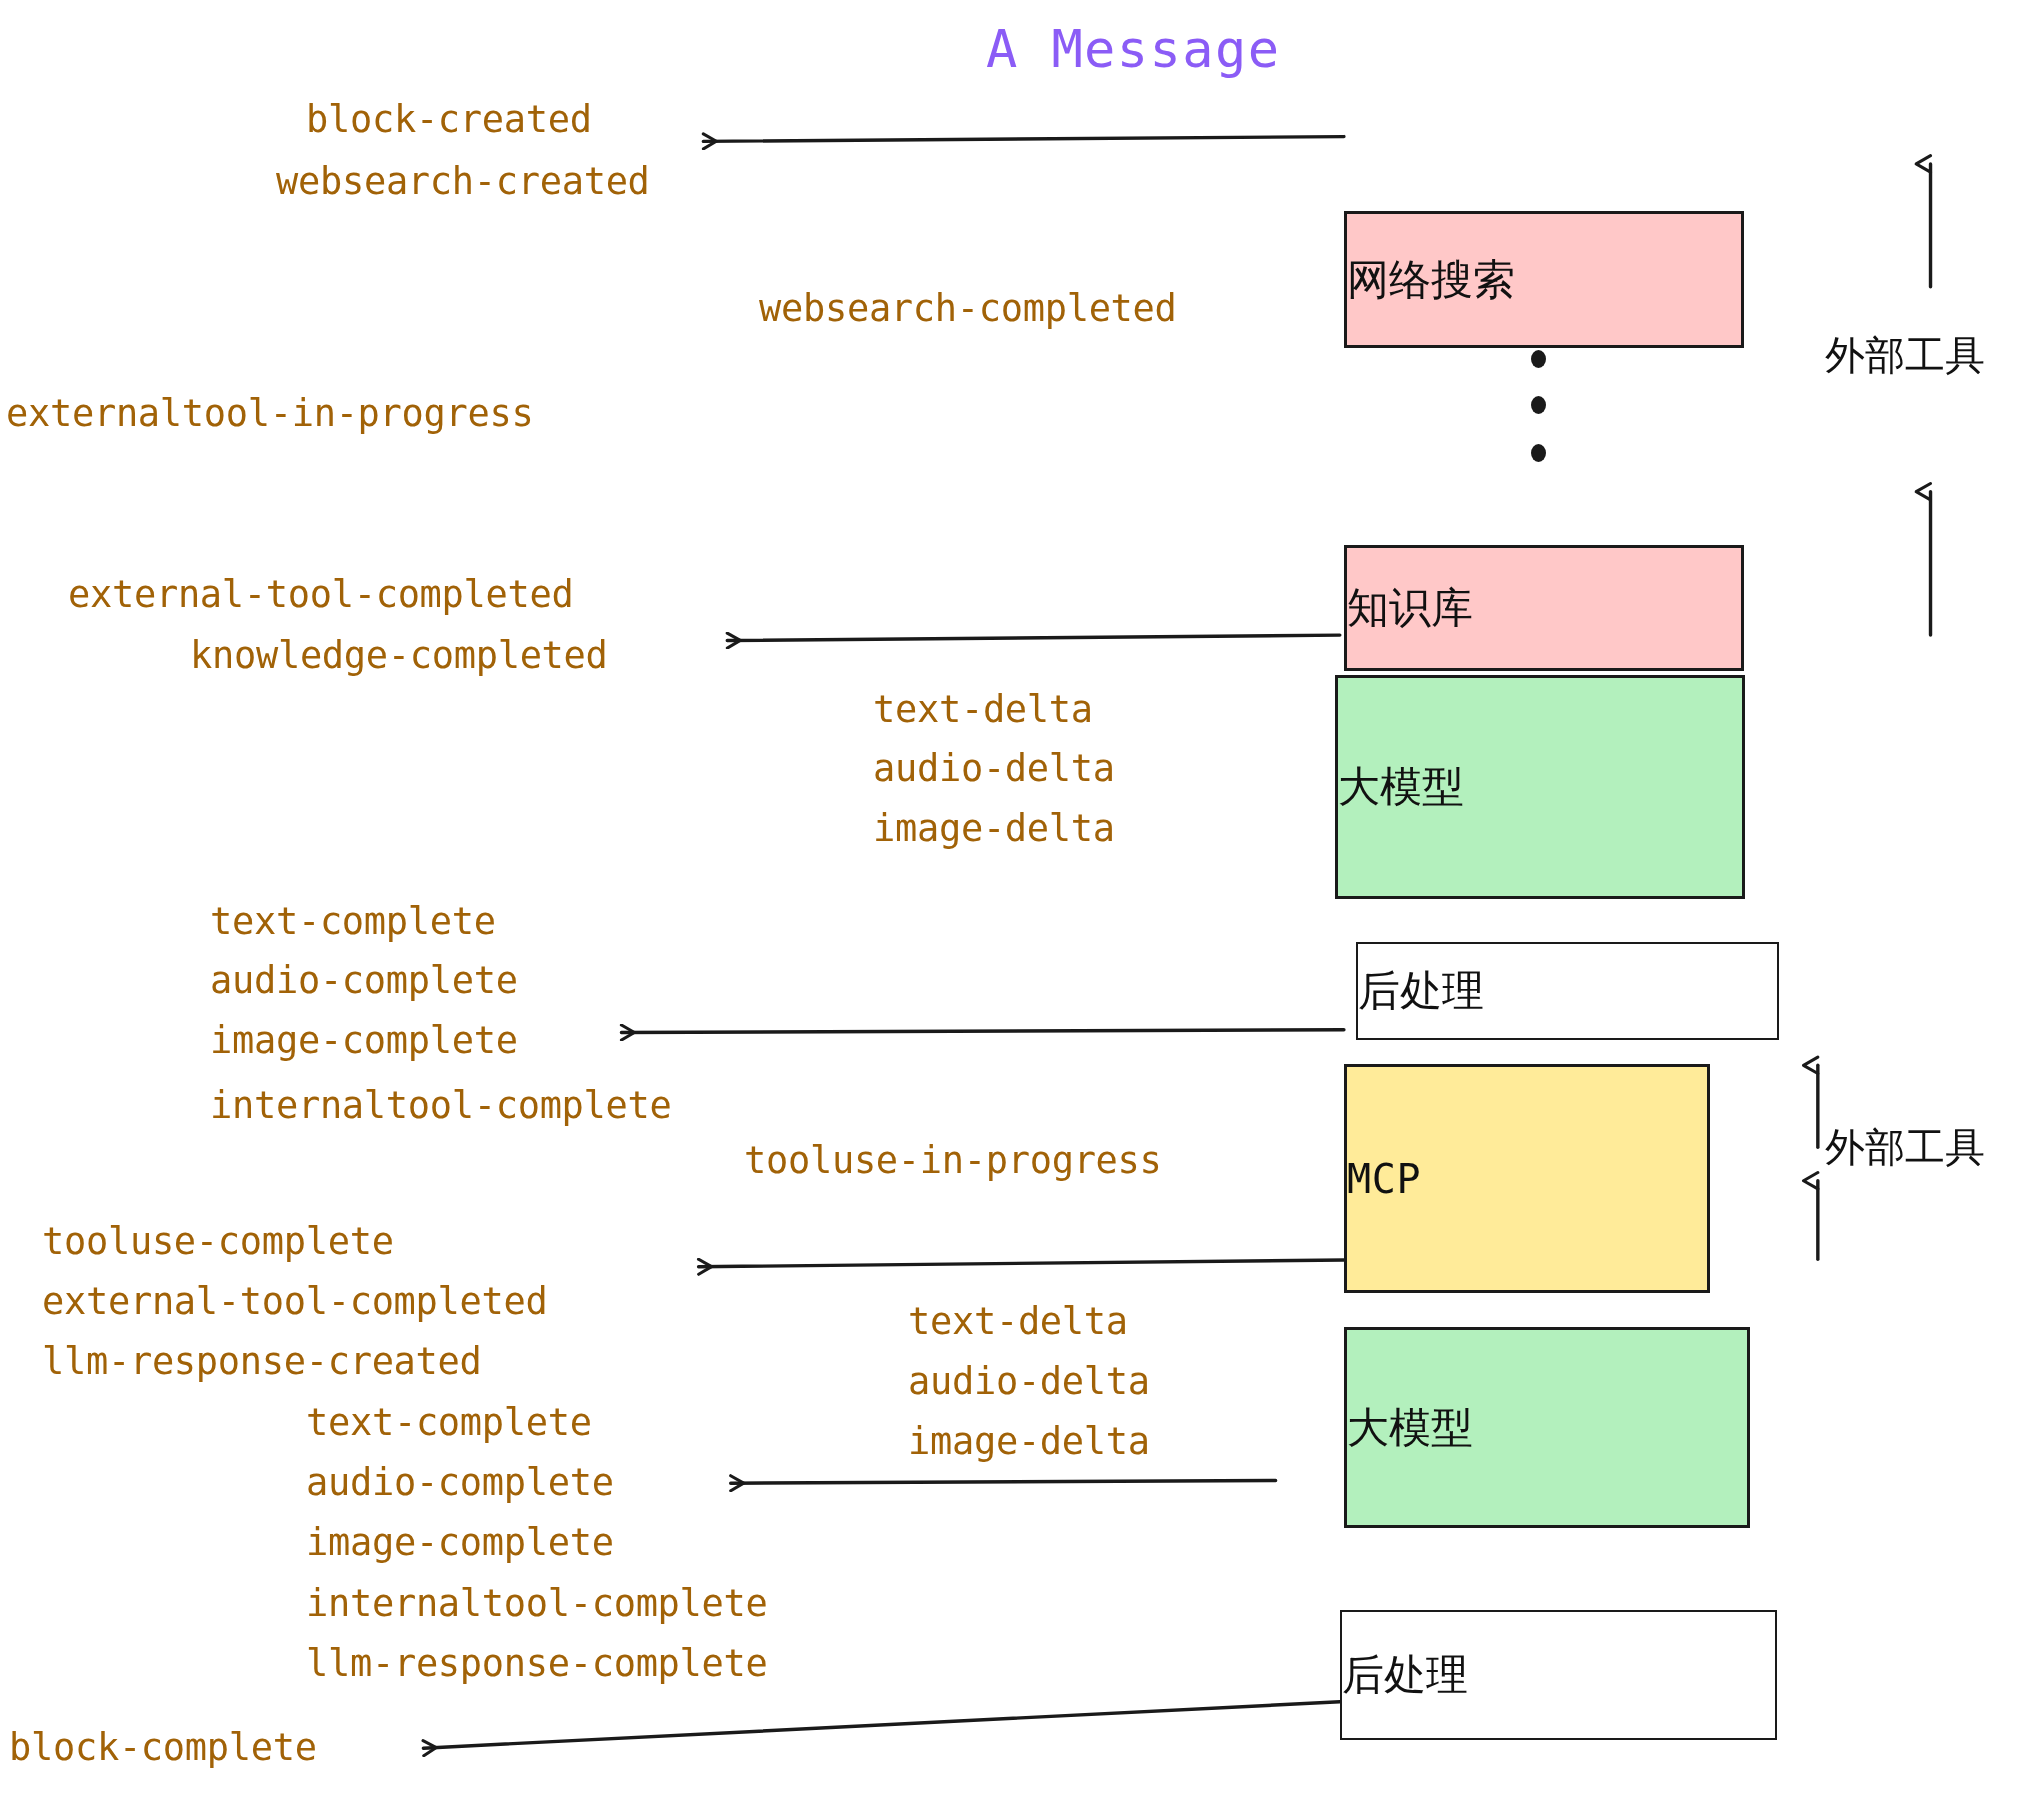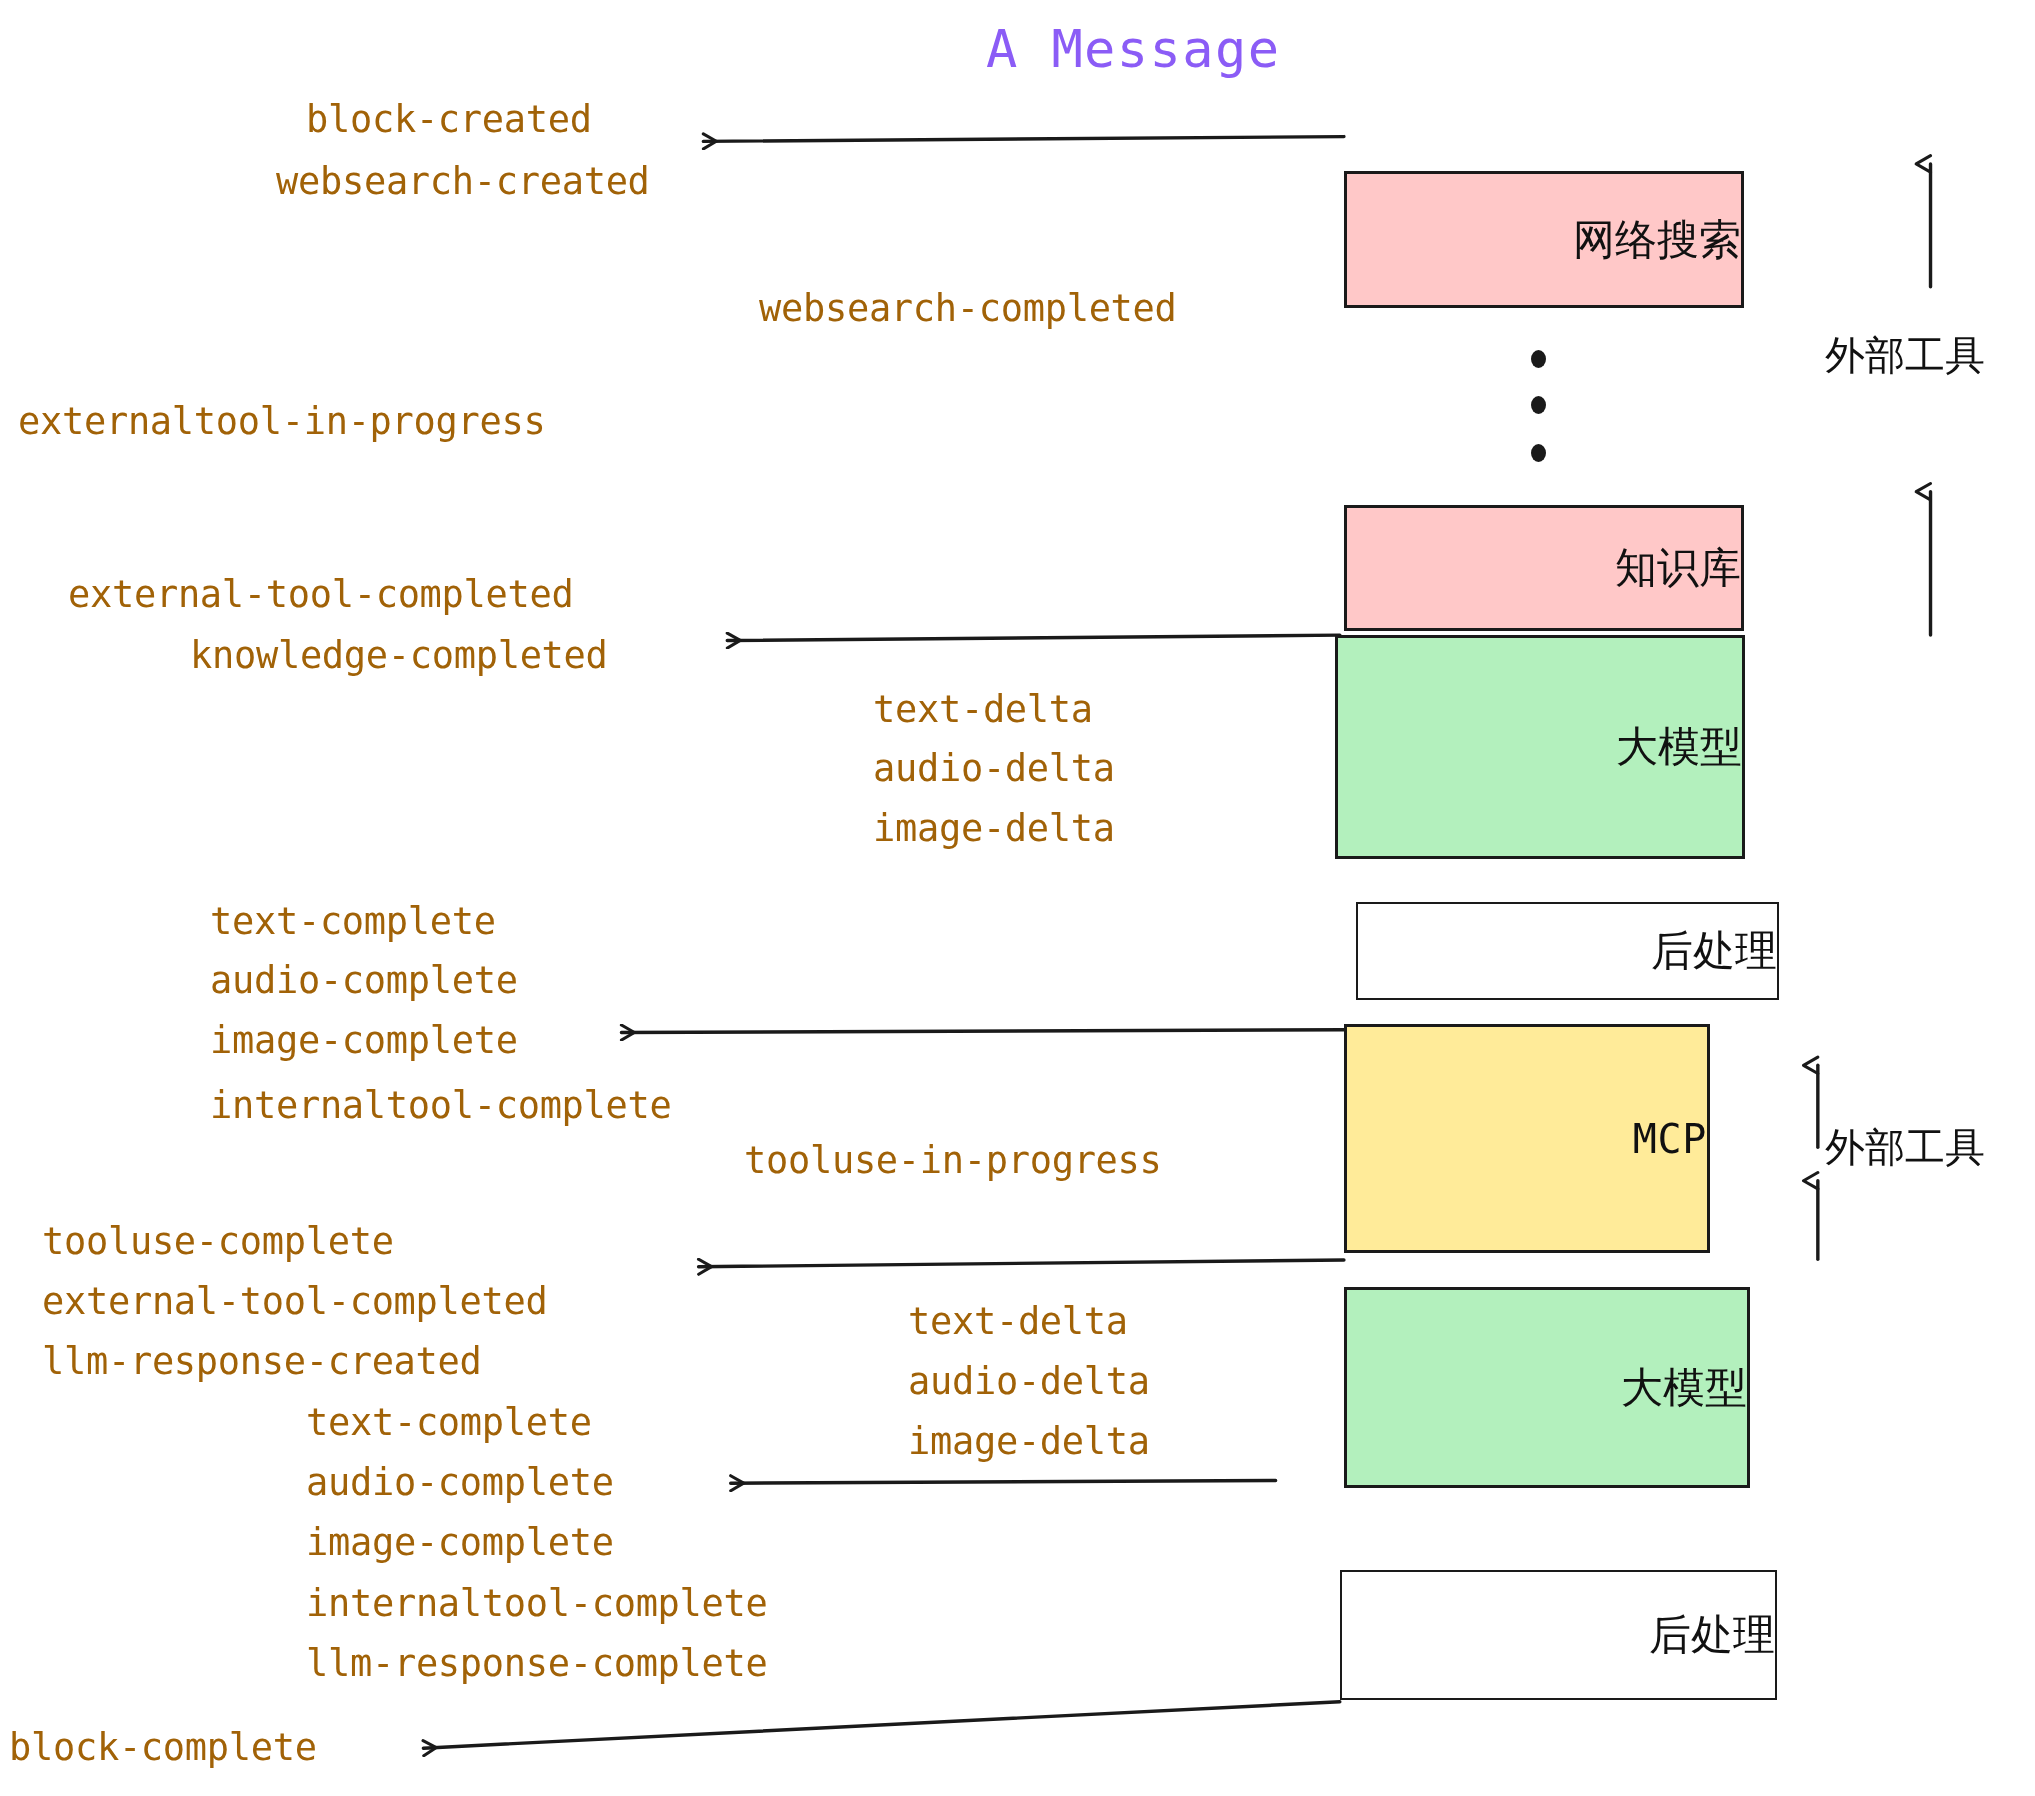--- a/index.html
+++ b/index.html
@@ -40,21 +40,22 @@
     font-size: 40px;
     color: #111111;
   }
   
   .box {
     position: absolute;
     box-sizing: border-box;
     border: 3.4px solid #1a1a1a;
     display: flex;
     align-items: center;
-    justify-content: flex-end;
+    justify-content: flex-start;
+    margin-top: 40px;
   }
   .box-label {
     font-family: "DejaVu Sans", sans-serif;
     font-size: 42px;
     color: #111111;
     white-space: nowrap;
   }
   .box-label.latin {
     font-family: "DejaVu Sans Mono", monospace;
     font-size: 40px;
@@ -141,21 +142,21 @@
   <div class="dot" style="left:1531px; top:350px;"></div>
   <div class="dot" style="left:1531px; top:396px;"></div>
   <div class="dot" style="left:1531px; top:444px;"></div>
 
   <div class="cjk" style="left:1825px; top:328px;">外部工具</div>
   <div class="cjk" style="left:1825px; top:1120px;">外部工具</div>
 
   <div class="evt" style="left:306px; top:101px;">block-created</div>
   <div class="evt" style="left:276px; top:163px;">websearch-created</div>
   <div class="evt" style="left:759px; top:290px;">websearch-completed</div>
-  <div class="evt" style="left:18px; top:395px;margin-top:8px;">externaltool-in-progress</div>
+  <div class="evt" style="left:6px; top:395px;">externaltool-in-progress</div>
   <div class="evt" style="left:68px; top:576px;">external-tool-completed</div>
   <div class="evt" style="left:190px; top:637px;">knowledge-completed</div>
 
   <div class="evt" style="left:873px; top:691px;">text-delta</div>
   <div class="evt" style="left:873px; top:750px;">audio-delta</div>
   <div class="evt" style="left:873px; top:810px;">image-delta</div>
 
   <div class="evt" style="left:210px; top:903px;">text-complete</div>
   <div class="evt" style="left:210px; top:962px;">audio-complete</div>
   <div class="evt" style="left:210px; top:1022px;">image-complete</div>

